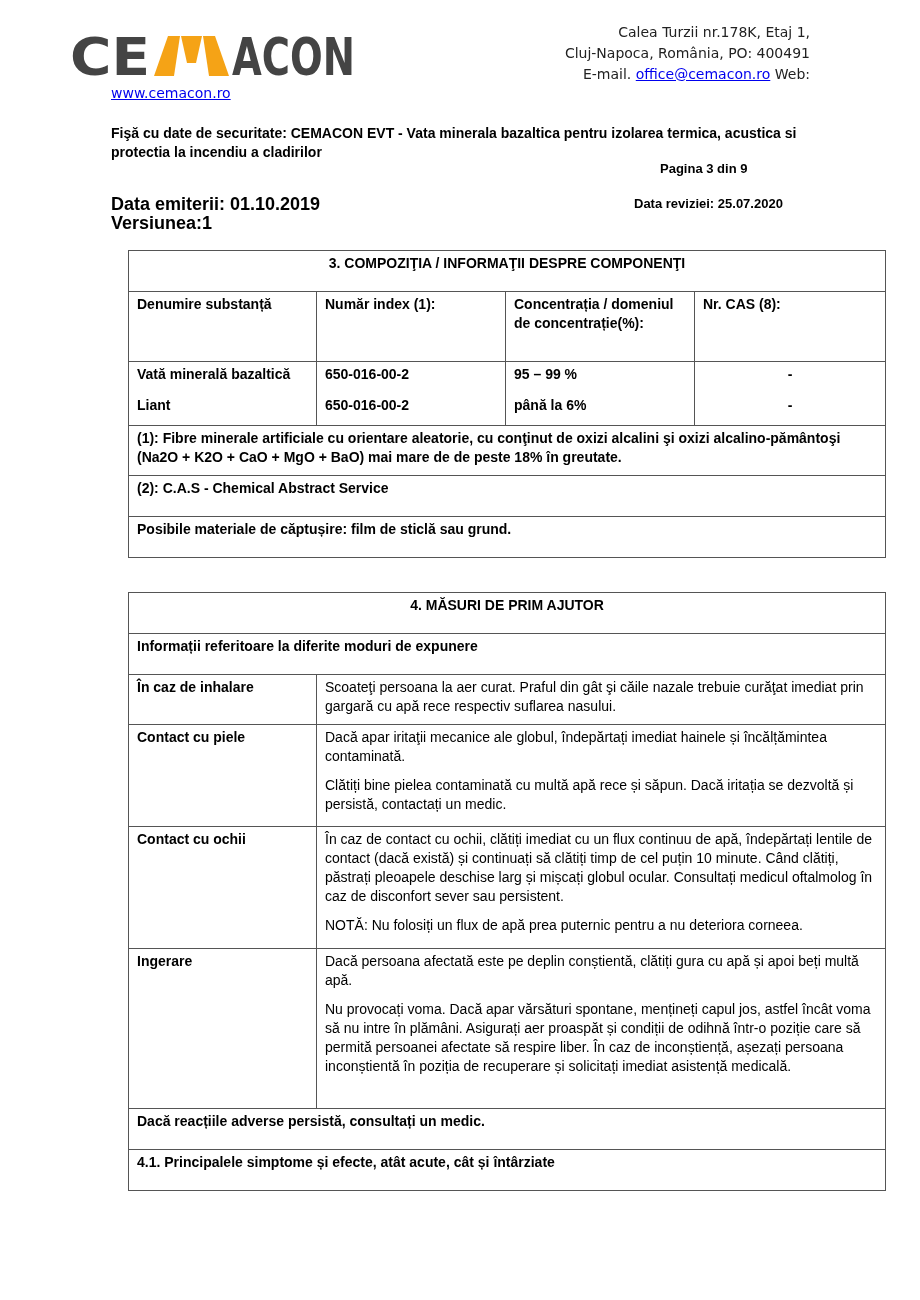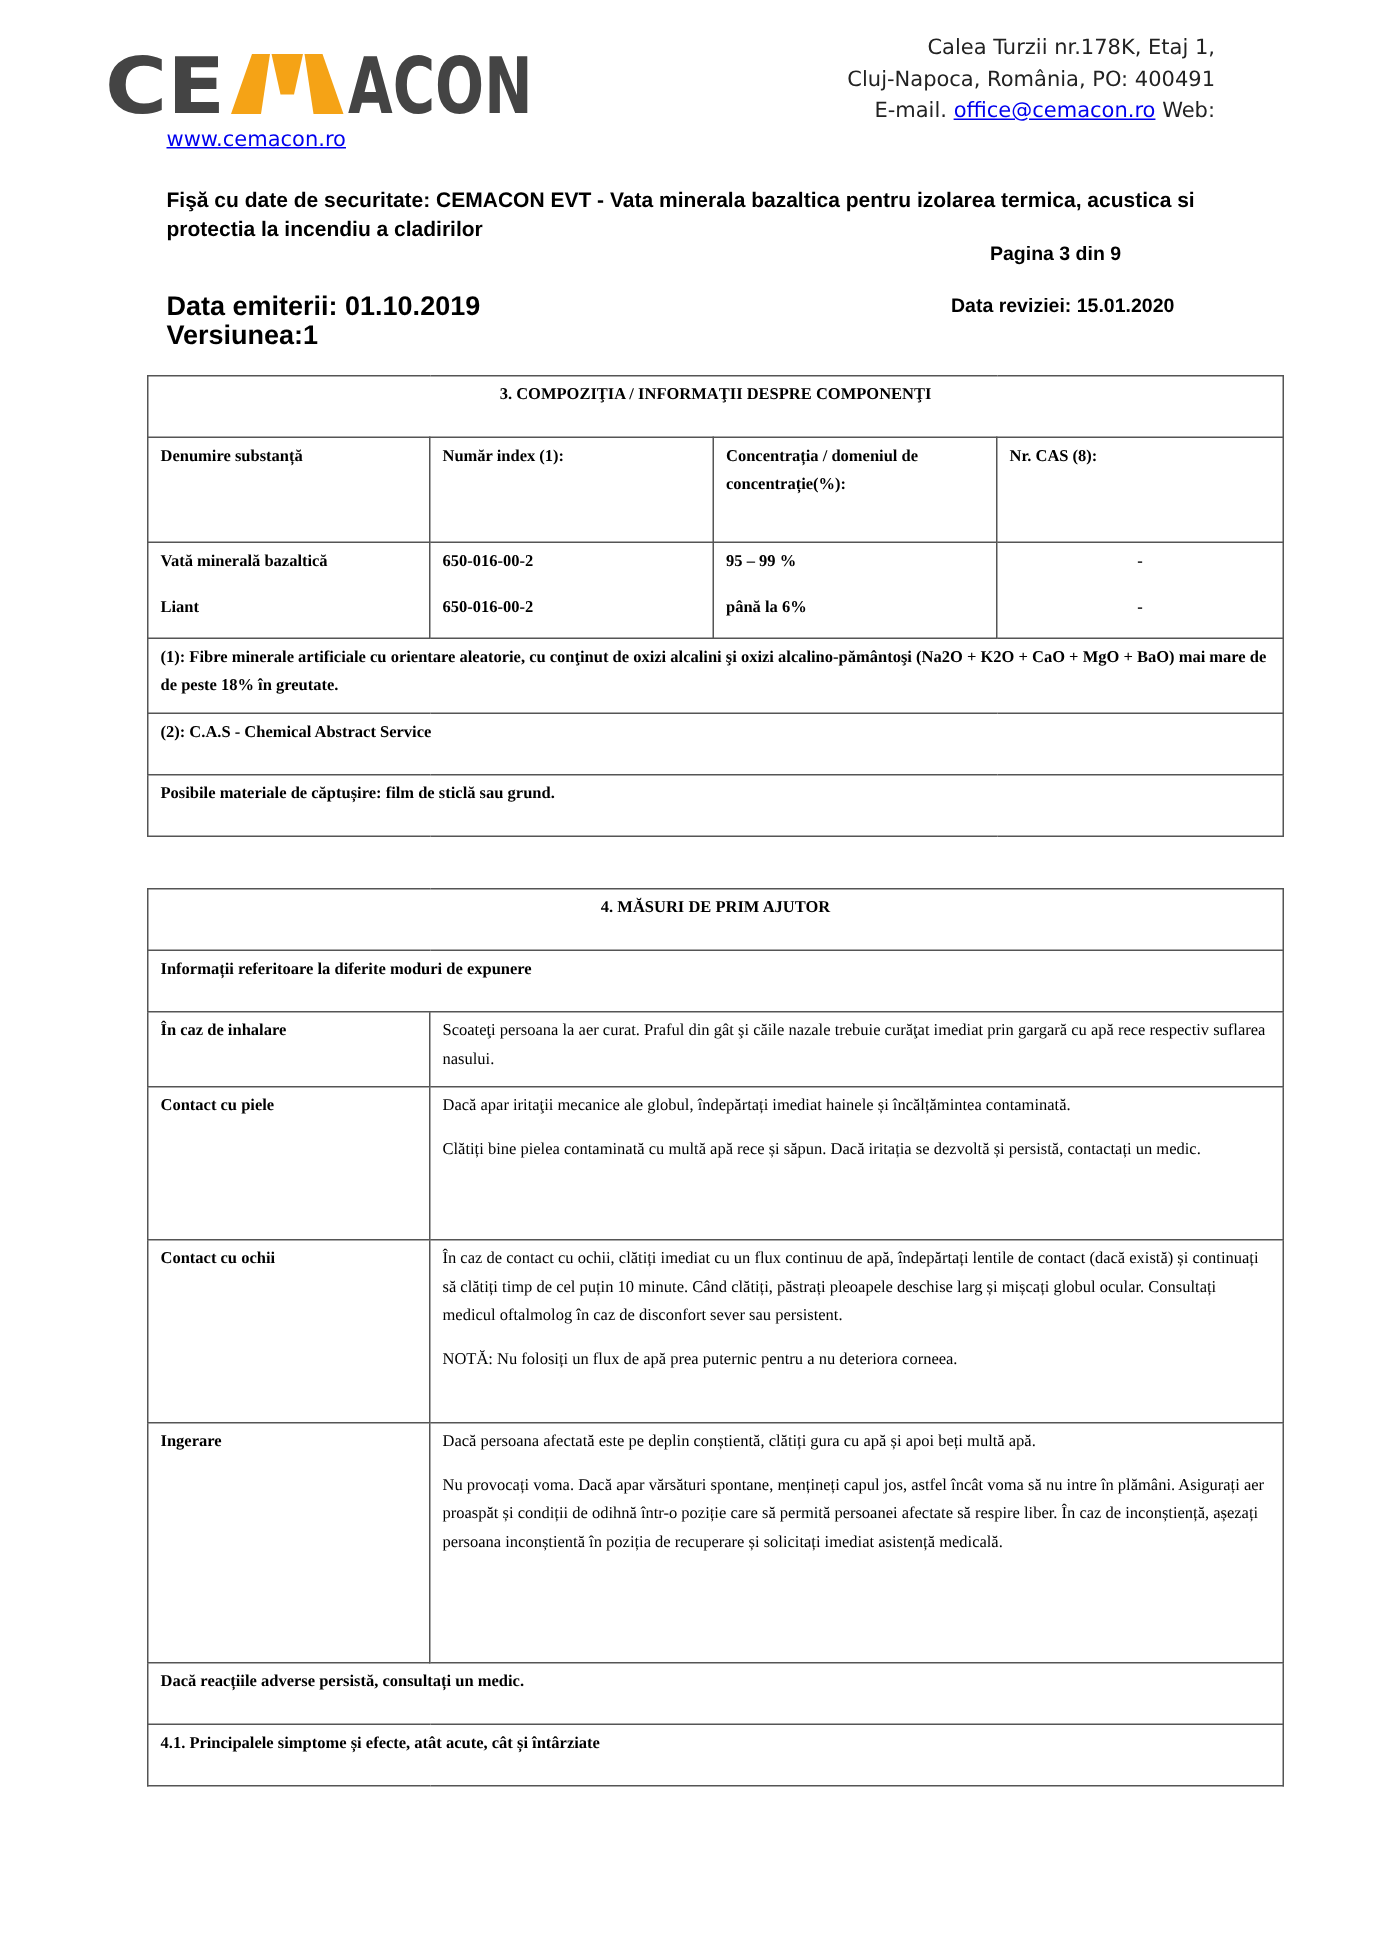--- a/index.html
+++ b/index.html
@@ -8,21 +8,21 @@
   .logo { position: absolute; left: 70px; top: 35px; width: 285px; height: 42px; }
   .logo svg { display: block; }
   .website { position: absolute; left: 111px; top: 85px; font-family: "DejaVu Sans", sans-serif; font-size: 14px; color: #0000ee; text-decoration: underline; }
   .address { position: absolute; right: 110px; top: 22px; text-align: right; font-family: "DejaVu Sans", sans-serif; font-size: 14px; line-height: 21px; color: #222; }
   .address a { color: #0000ee; text-decoration: underline; }
   .doc-title { position: absolute; left: 111px; top: 124px; width: 700px; font-family: "Liberation Sans", sans-serif; font-weight: bold; font-size: 14px; line-height: 19px; }
   .page-num { position: absolute; left: 660px; top: 161px; font-family: "Liberation Sans", sans-serif; font-weight: bold; font-size: 13px; }
   .issue-date { position: absolute; left: 111px; top: 195px; font-family: "Liberation Sans", sans-serif; font-weight: bold; font-size: 18px; line-height: 19px; }
   .rev-date { position: absolute; left: 634px; top: 196px; font-family: "Liberation Sans", sans-serif; font-weight: bold; font-size: 13px; }
 
-  table.sds { position: absolute; left: 98px; border-collapse: collapse; width: 757px; table-layout: fixed; font-family: Liberation Serif, serif; font-size: 11px; }
+  table.sds { position: absolute; left: 128px; border-collapse: collapse; width: 757px; table-layout: fixed; font-family: Liberation Sans, sans-serif; font-size: 14px; }
   table.sds td { border: 1px solid #555; vertical-align: top; padding: 3px 8px 0 8px; line-height: 19px; }
   .b { font-weight: bold; }
   .center { text-align: center; }
   #t3 { top: 250px; }
   #t4 { top: 592px; border-radius: 14px; }
   .h40 { height: 37px; }
   .p { margin: 0 0 10px 0; }
   .p:last-child { margin-bottom: 0; }
 </style>
 </head>
@@ -51,21 +51,21 @@
       <span>Web:</span>
     </div>
   </div>
 
   <div class="doc-title">Fişă cu date de securitate: CEMACON EVT - Vata minerala bazaltica pentru izolarea termica, acustica si protectia la incendiu a cladirilor</div>
   <div class="page-num">Pagina 3 din 9</div>
   <div class="issue-date">
     <div>Data emiterii: 01.10.2019</div>
     <div>Versiunea:1</div>
   </div>
-  <div class="rev-date">Data reviziei: 15.01.2020</div>
+  <div class="rev-date">Data reviziei: 25.07.2020</div>
 
   <table class="sds" id="t3">
     <colgroup>
         <col style="width:188px">
         <col style="width:189px">
         <col style="width:189px">
         <col style="width:191px">
       </colgroup>
     <tbody>
         <tr>

